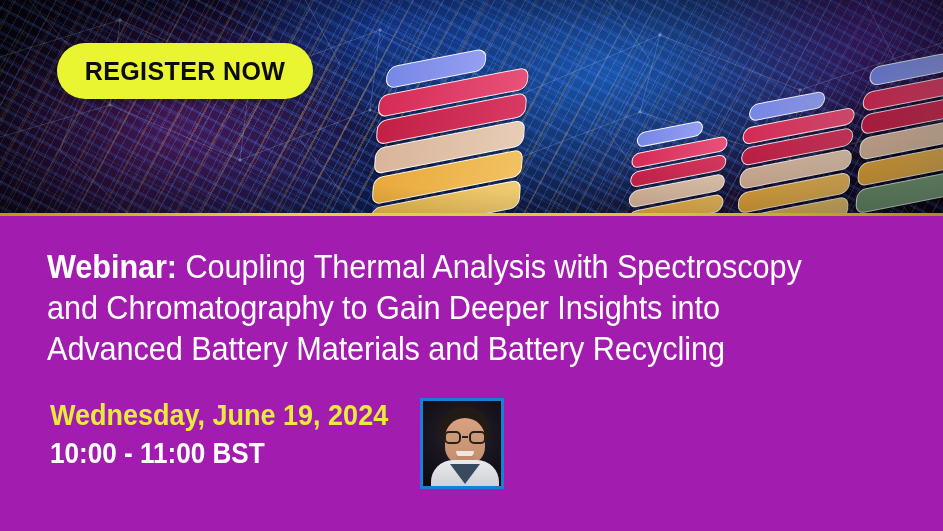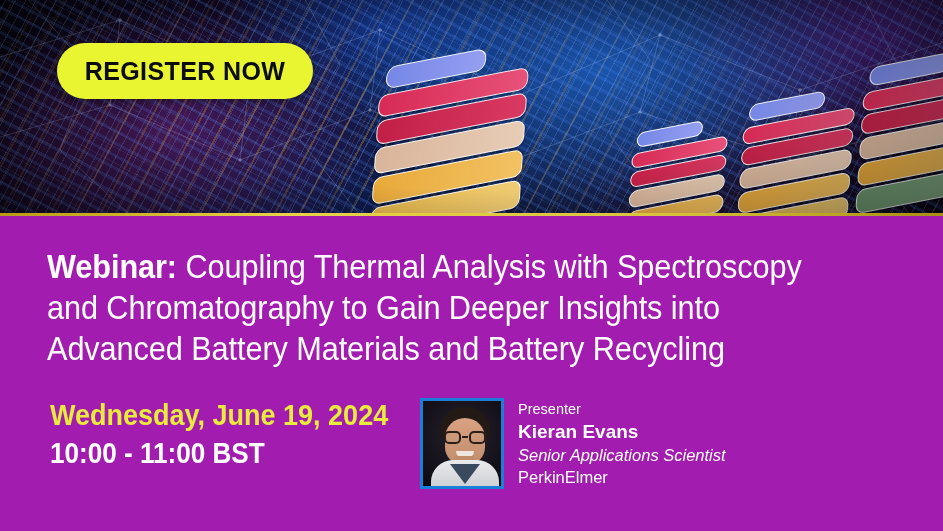--- a/index.html
+++ b/index.html
@@ -312,22 +312,16 @@
         <div class="ph-smile"></div>
         <div class="ph-glass">
             <i></i>
             <b></b>
             <i></i>
           </div>
         <div class="ph-neck"></div>
         <div class="ph-shirt"></div>
         <div class="ph-collar"></div>
       </div>
-      <div class="p-text">
-        <div class="p-label">Presenter</div>
-        <div class="p-name">Kieran Evans</div>
-        <div class="p-role">Senior Applications Scientist</div>
-        <div class="p-org">PerkinElmer</div>
-      </div>
     </div>
 
   </div>
 </div>
 
 </body></html>

